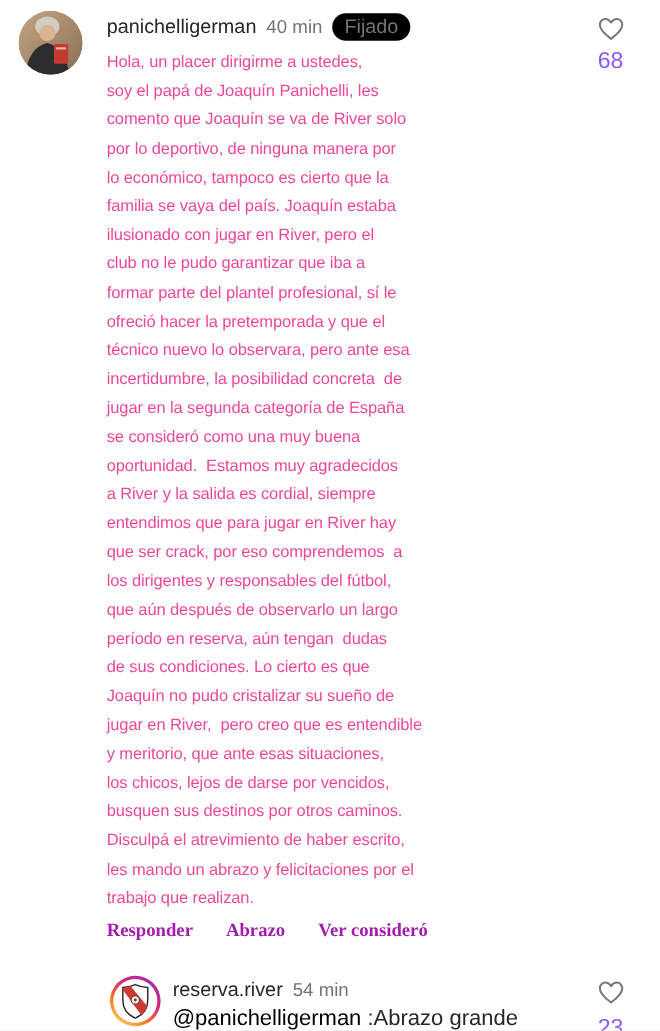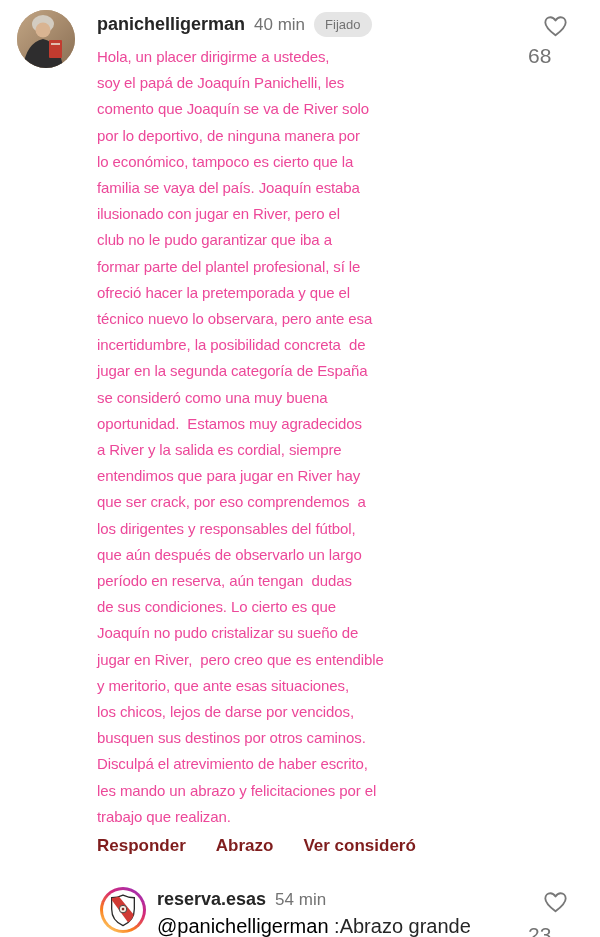--- a/index.html
+++ b/index.html
@@ -11,43 +11,43 @@
   }
   
   .avatar-main {
     position:absolute; left:17px; top:10px; width:58px; height:58px;
     border-radius:50%; overflow:hidden; background:#b09677;
   }
   .header-main {
     position:absolute; left:97px; top:12px;
     display:flex; align-items:center; gap:9px; white-space:nowrap;
   }
-  .username { font-size:18px; font-weight:700; color:#262626; }
+  .username { font-size:18px; font-weight:400; color:#262626; }
   .time { font-size:17px; color:#737373; }
   .badge {
-    font-size:13px; color:#737373; background:#e5e5e5;
+    font-size:18px; color:#737373; background:#000000;
     border-radius:15px; padding:3px 11px; line-height:19px;
   }
   .body-main {
     position:absolute; left:97px; top:44px; width:452px;
     font-size:15px; line-height:26.2px; color:#ec4899;
     white-space:pre-wrap; letter-spacing:-0.1px;
   }
   .actions {
     position:absolute; left:97px; top:836px;
     display:flex; gap:30px;
-    font-size:17px; font-weight:600; color:#7f1d1d; white-space:nowrap;
+    font-size:17px; font-weight:600; color:#a21caf; white-space:nowrap;font-family:Liberation Serif, serif;
   }
   .action { cursor:pointer; }
   .heart-btn { position:absolute; left:542px; width:27px; height:26px; cursor:pointer; }
   .heart-1 { top:13px; }
   .heart-2 { top:889px; }
   .like-count {
-    position:absolute; left:528px; width:54px; text-align:left;
-    font-size:21px; color:#737373;
+    position:absolute; left:528px; width:54px; text-align:center;
+    font-size:21px; color:#8b5cf6;
   }
   .count-1 { top:44px; }
   .count-2 { top:923px; }
   
   .ring {
     position:absolute; left:100px; top:887px; width:46px; height:46px;
     border-radius:50%;
     background:linear-gradient(35deg, #feda75 5%, #fa7e1e 32%, #d62976 62%, #962fbf 95%);
     display:flex; align-items:center; justify-content:center;
   }
@@ -147,21 +147,21 @@
         </defs>
         <path d="M4 5 C9 5 13 3.6 16 2.2 C19 3.6 23 5 28 5 L28 17 C28 27 23 31.5 16 34.5 C9 31.5 4 27 4 17 Z" fill="#ffffff" stroke="#2b2b2b" stroke-width="1.4"></path>
         <path d="M3 6 L11 3 L29 25 L22 32 Z" fill="#d03a34" clip-path="url(#shieldclip)"></path>
         <circle cx="16" cy="17" r="4" fill="#f5ece1" stroke="#3d3d3d" stroke-width="1"></circle>
         <circle cx="16" cy="17" r="1.4" fill="#8a2b26"></circle>
       </svg>
     </div>
   </div>
 
   <div class="header-reply">
-    <span class="username">reserva.esas</span>
+    <span class="username">reserva.river</span>
     <span class="time">54 min</span>
   </div>
 
   <div class="body-reply">
     <span class="mention">@panichelligerman</span><span> :Abrazo grande</span>
   </div>
 
   <div class="heart-btn heart-2">
     <svg width="27" height="26" viewBox="0 0 24 24" fill="none" stroke="#787878" stroke-width="1.7" stroke-linejoin="round">
       <path d="M12 20.6 C7.2 17 2.6 13.1 2.6 8.8 C2.6 5.9 4.8 3.9 7.3 3.9 C9.2 3.9 10.8 5 12 6.9 C13.2 5 14.8 3.9 16.7 3.9 C19.2 3.9 21.4 5.9 21.4 8.8 C21.4 13.1 16.8 17 12 20.6 Z"></path>

